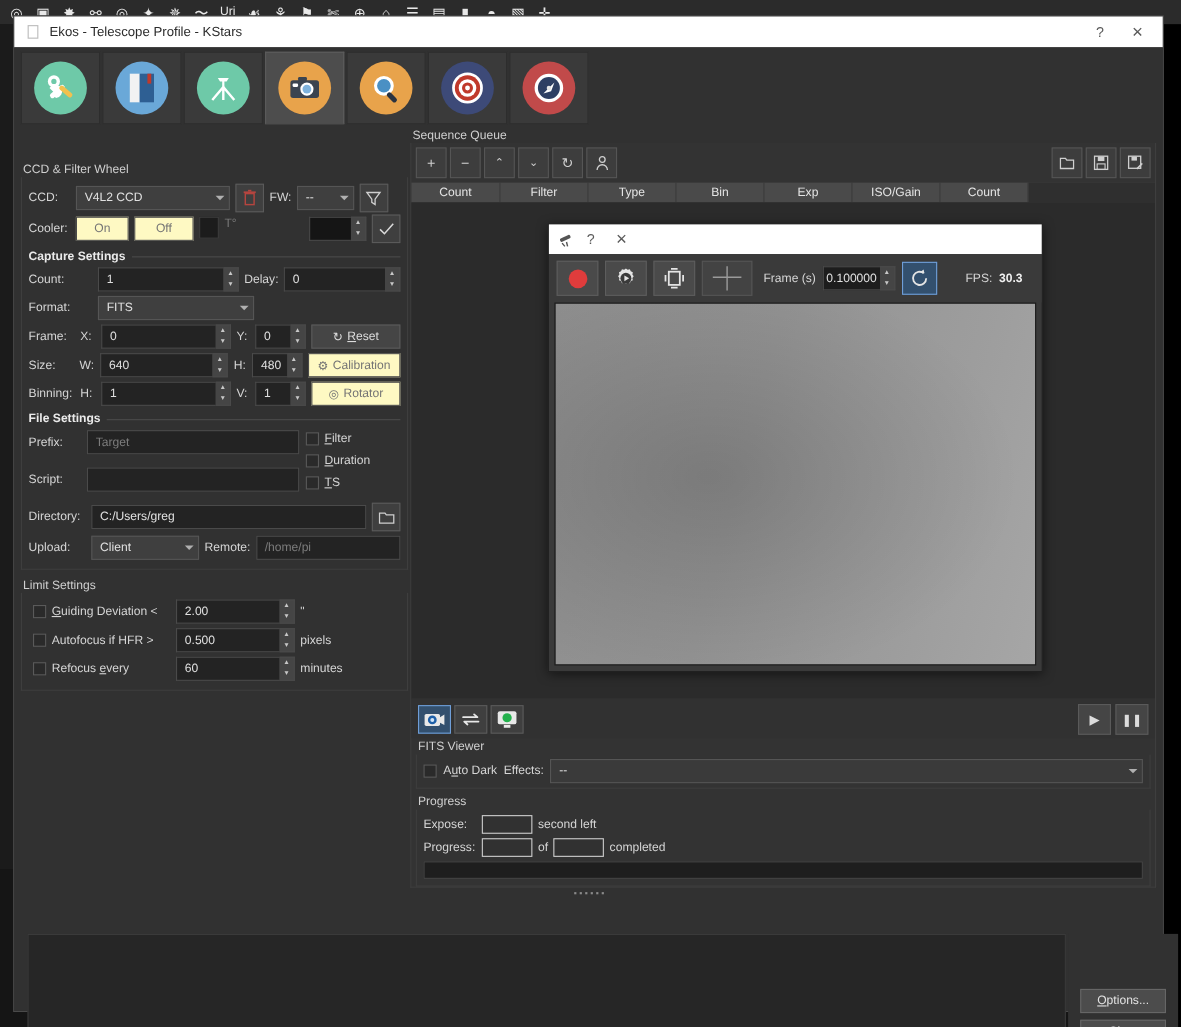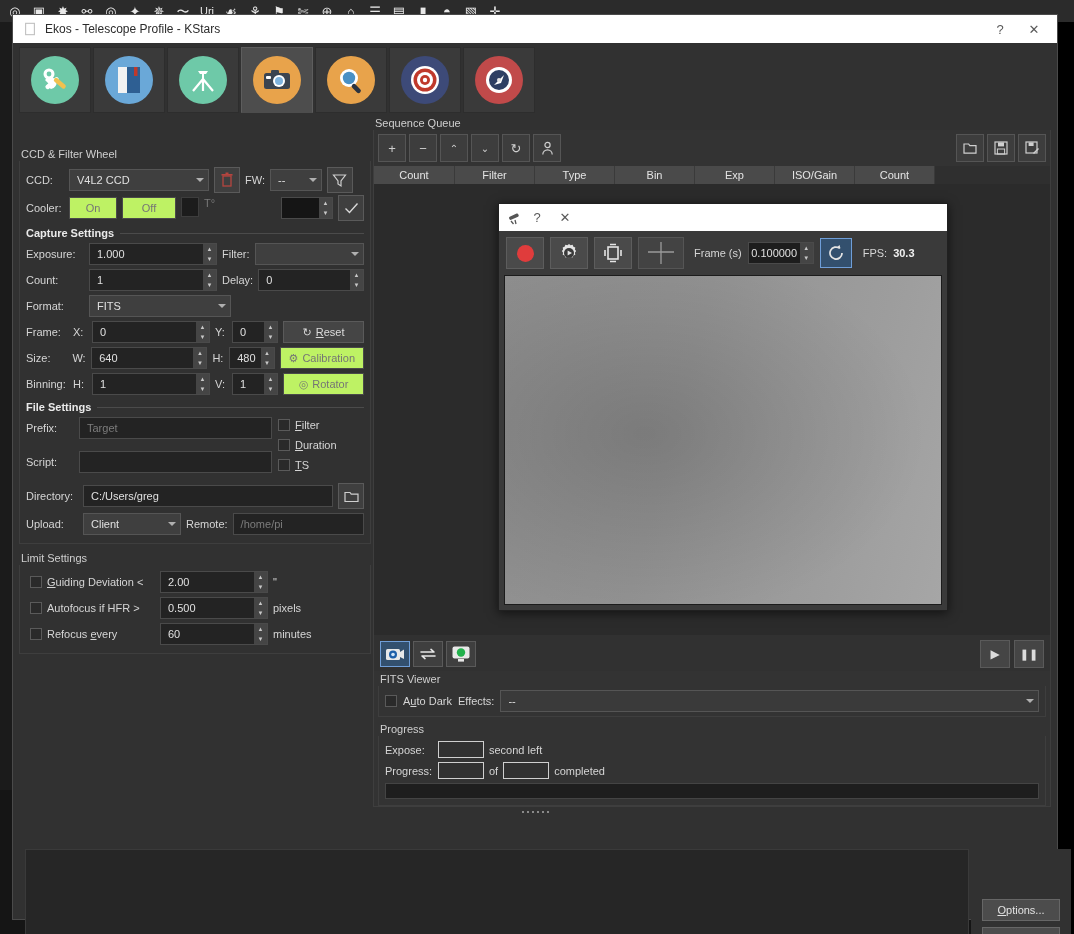--- a/index.html
+++ b/index.html
@@ -81,21 +81,21 @@
   .spin { display:flex; height:22px; }
   .spin .field { flex:1; border-right:none; }
   .spin .btns { width:14px; background:#454545; border:1px solid #4a4a4a; border-left:none;
                 display:flex; flex-direction:column; }
   .spin .btns i { flex:1; display:flex; align-items:center; justify-content:center; font-style:normal;
                   font-size:6px; color:#c8c8c8; }
 
   .btn { height:22px; background:#454545; border:1px solid #5a5a5a; color:#dcdcdc;
          display:flex; align-items:center; justify-content:center; gap:4px;
          font-size:11px; padding:0 8px; }
-  .btn.disabled { color:#757575; border-color:#4a4a4a; background:#bef264; }
+  .btn.disabled { color:#757575; border-color:#4a4a4a; background:#fef9c3; }
   .iconbtn { width:26px; height:26px; background:#3f3f3f; border:1px solid #5a5a5a;
              display:flex; align-items:center; justify-content:center; }
 
   .chk { width:12px; height:12px; background:#2a2a2a; border:1px solid #5a5a5a; flex:0 0 12px; }
 
   
   #seqq-toolbar { display:flex; align-items:center; gap:3px; padding:4px 4px; }
   .sqbtn { width:28px; height:28px; background:#3d3d3d; border:1px solid #555;
            display:flex; align-items:center; justify-content:center; color:#cfcfcf; font-size:13px; }
   #seq-table-head { display:flex; height:18px; background:#4a4a4a; }
@@ -309,35 +309,20 @@
                 <path d="M1.5 6.5 L5.5 10.5 L13.5 1.5" fill="none" stroke="#d8d8d8" stroke-width="1.4"></path>
               </svg>
             </div>
           </div>
 
           <div class="section-head">
             <span>Capture Settings</span>
               <span class="rule"></span>
           </div>
 
-          <div class="row">
-            <span class="lbl" style="width:58px">Exposure:</span>
-            <div class="spin" style="width:128px">
-              <div class="field">1.000</div>
-              <div class="btns">
-                  <i>▲</i>
-                  <i>▼</i>
-                </div>
-            </div>
-            <span class="lbl">Filter:</span>
-            <div class="combo empty" style="flex:1">
-              <span></span>
-              <span class="arw"></span>
-            </div>
-          </div>
 
           <div class="row">
             <span class="lbl" style="width:58px">Count:</span>
             <div class="spin" style="width:128px">
               <div class="field">1</div>
               <div class="btns">
                   <i>▲</i>
                   <i>▼</i>
                 </div>
             </div>
@@ -718,18 +703,18 @@
           <i>▲</i>
           <i>▼</i>
         </div>
     </div>
     <div class="vdbtn sel" style="width:32px;height:30px">
       <svg width="18" height="18" viewBox="0 0 18 18">
         <path d="M15 9 a6 6 0 1 1 -2.2 -4.6" fill="none" stroke="#e4e4e4" stroke-width="1.7"></path>
         <path d="M9.5 3.4 L13.4 4.5 L12.6 .9" fill="#e4e4e4"></path>
       </svg>
     </div>
-    <span class="lbl" style="margin-left:5px">FPS:</span>
+    <span class="lbl" style="margin-left:20px">FPS:</span>
     <span class="lbl" style="font-weight:bold;color:#f0f0f0">30.3</span>
   </div>
 
   <div id="video-canvas"></div>
 </div>
 
 </body></html>

